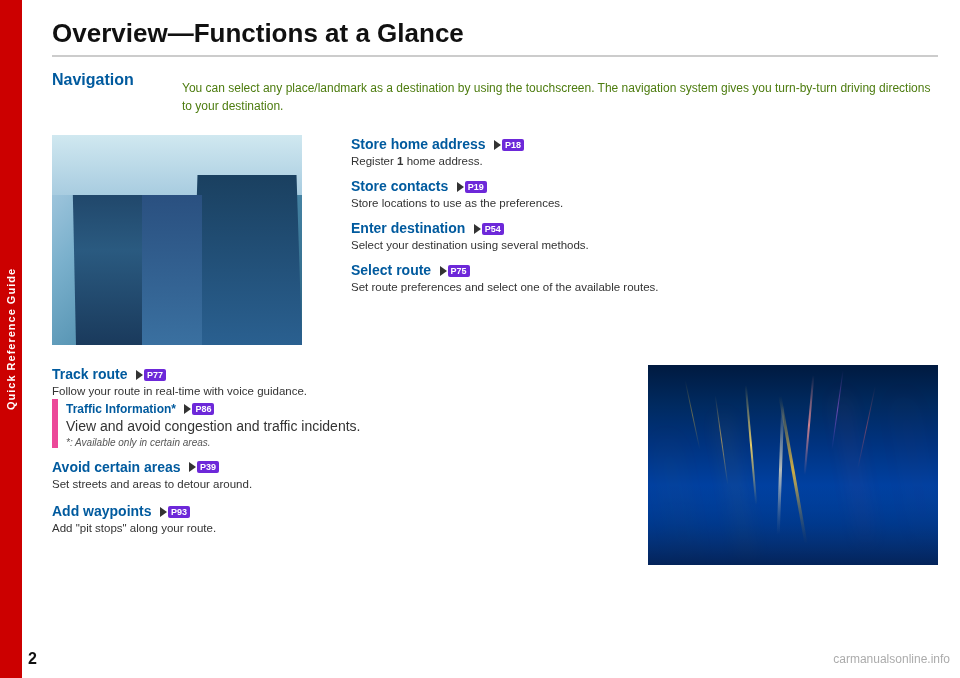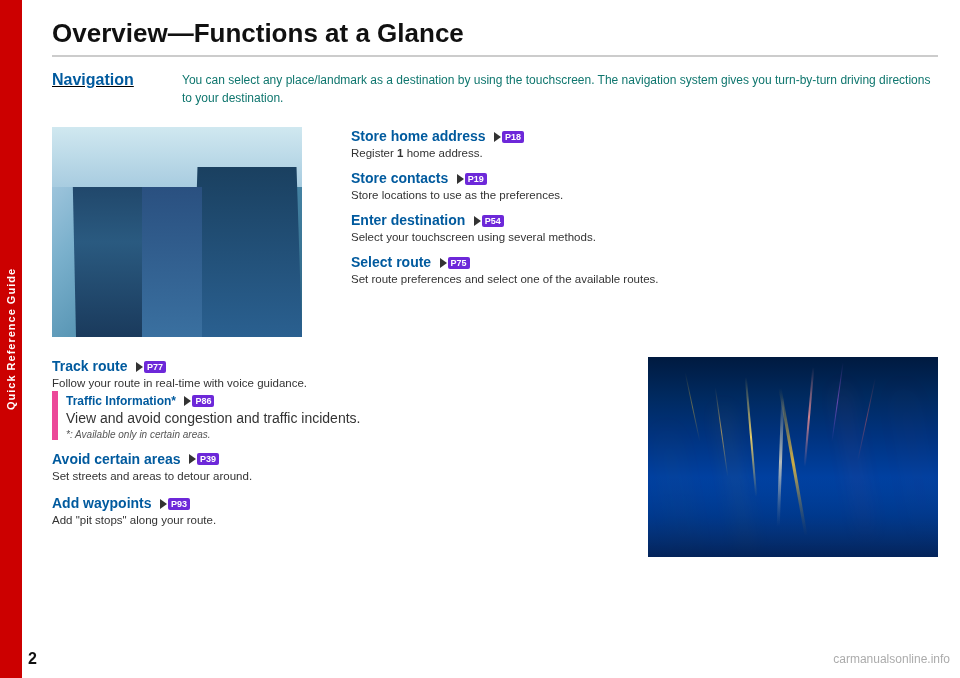--- a/index.html
+++ b/index.html
@@ -58,34 +58,34 @@
     
     .top-section {
       display: flex;
       gap: 0;
       margin-bottom: 20px;
     }
 
     .nav-label-col {
       width: 130px;
       flex-shrink: 0;
-      text-decoration: underline;
     }
 
     .nav-label {
       font-size: 16px;
       font-weight: bold;
       color: #005a9e;
     }
 
     .nav-desc-col {
       flex: 1;
       font-size: 12px;
-      color: #0f766e;
+      color: #4d7c0f;
       line-height: 1.5;
+      margin-top: 8px;
     }
 
     
     .middle-section {
       display: flex;
       gap: 20px;
       margin-bottom: 20px;
     }
 
     .building-img {
@@ -332,21 +332,21 @@
         </span>
         <div class="feature-desc">Store locations to use as the preferences.</div>
       </div>
 
       <div class="feature-item">
         <span class="feature-title">Enter destination</span>
         <span class="feature-badge">
           <span class="badge-arrow"></span>
           <span class="badge-box">P54</span>
         </span>
-        <div class="feature-desc">Select your touchscreen using several methods.</div>
+        <div class="feature-desc">Select your destination using several methods.</div>
       </div>
 
       <div class="feature-item">
         <span class="feature-title">Select route</span>
         <span class="feature-badge">
           <span class="badge-arrow"></span>
           <span class="badge-box">P75</span>
         </span>
         <div class="feature-desc">Set route preferences and select one of the available routes.</div>
       </div>

